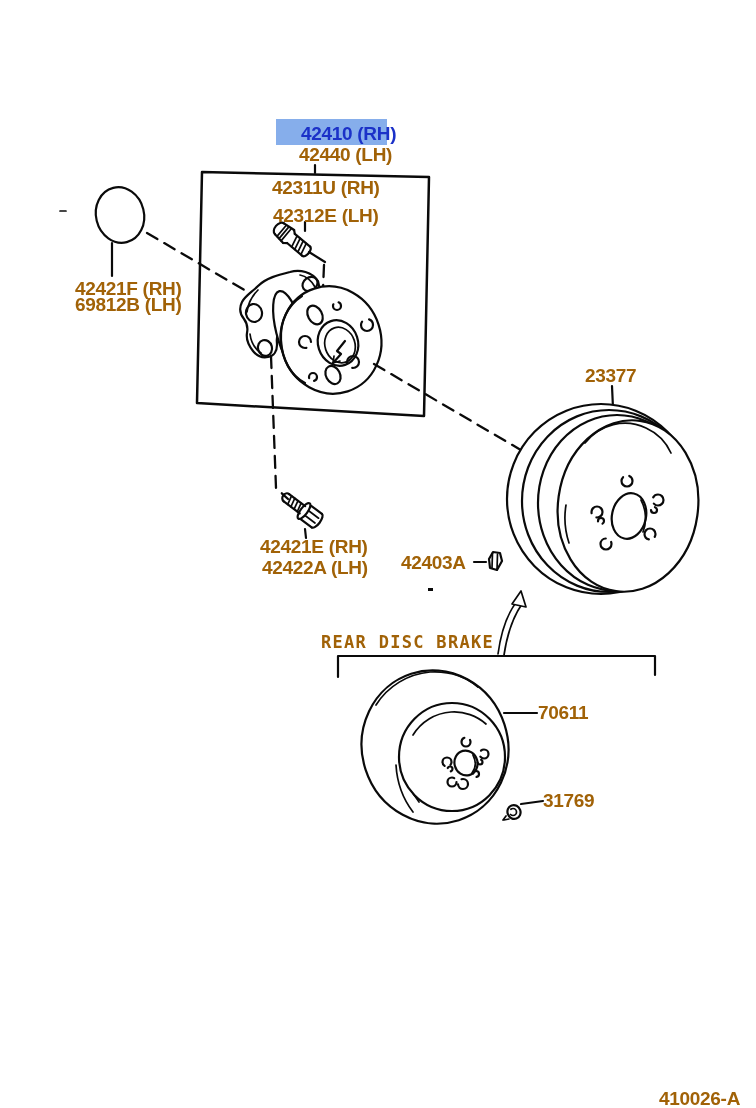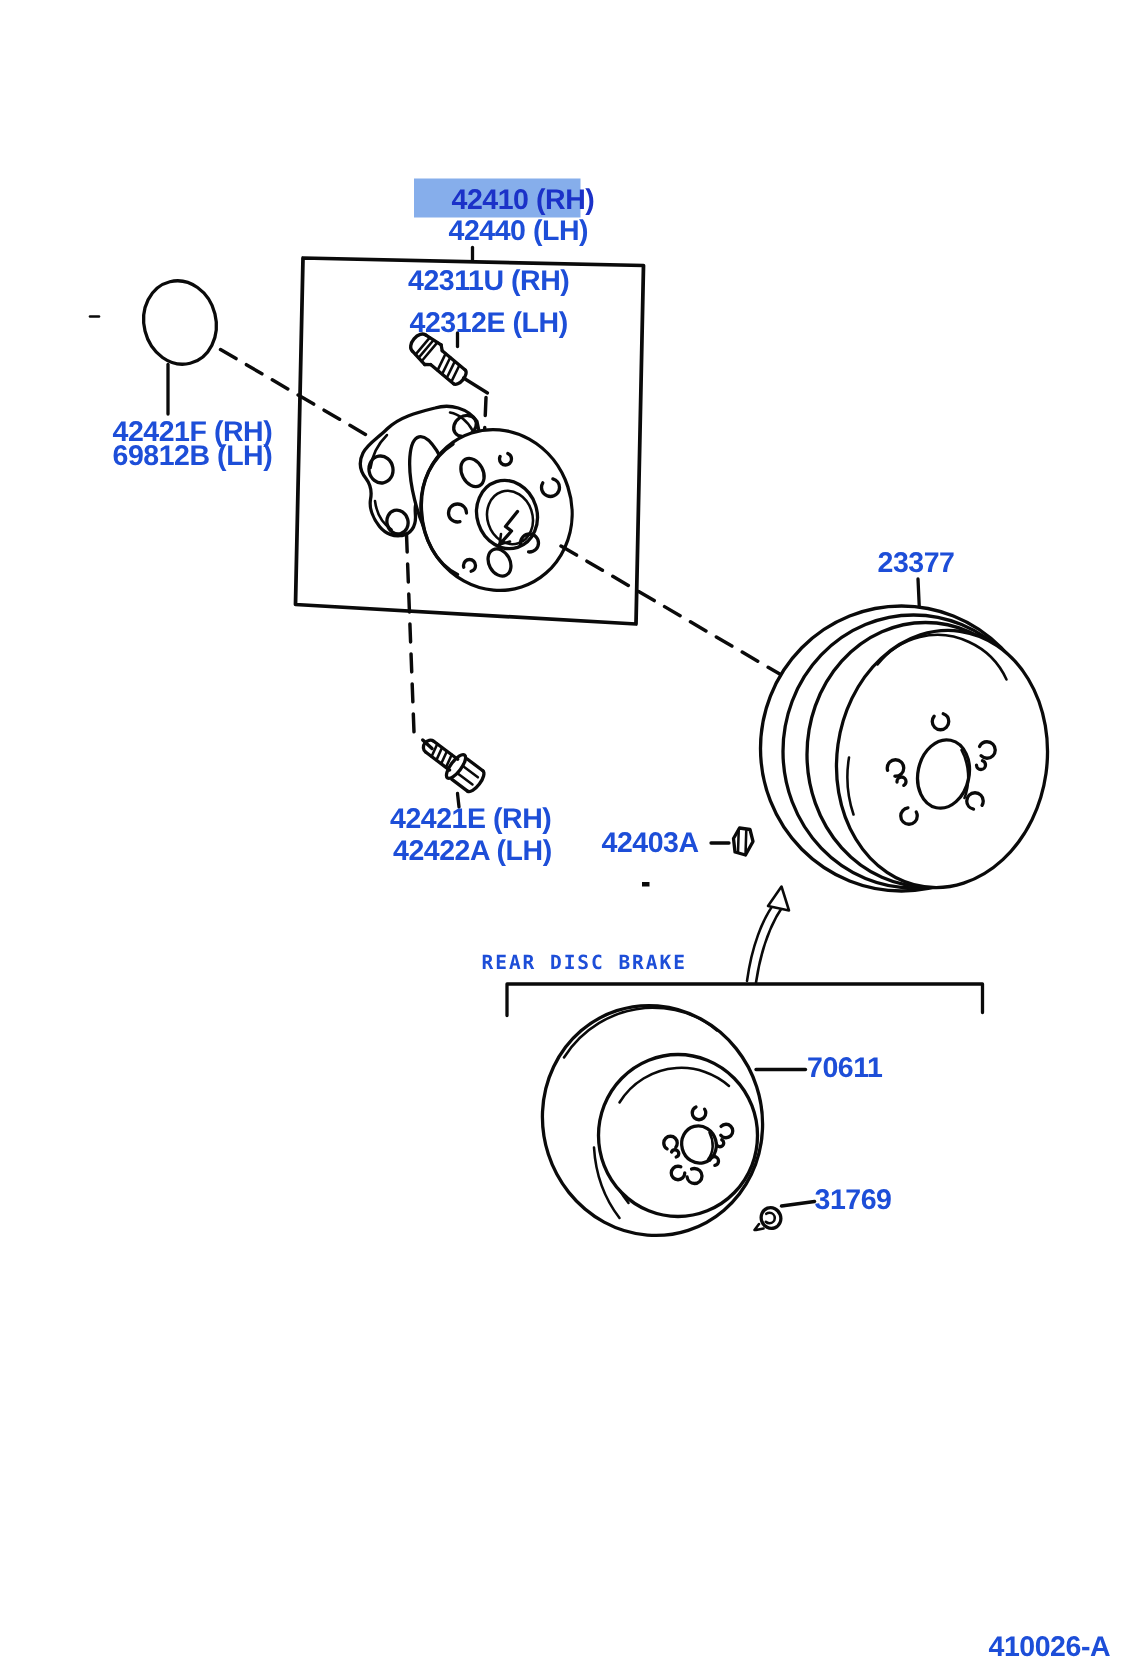--- a/index.html
+++ b/index.html
@@ -12,22 +12,22 @@
   .stage svg .thick{stroke-width:2.5;}
   .stage svg .dash{stroke-dasharray:12 8;stroke-width:2.3;}
   .stage svg .dot{fill:currentColor;stroke:none;}
   .stage svg .c6{stroke-dasharray:30 7.7;}
   .stage svg .c5{stroke-dasharray:27 6.6;}
   .stage svg .c5b{stroke-dasharray:25 6.4;}
   .stage svg .c4{stroke-dasharray:19 6;}
   .stage svg .c3{stroke-dasharray:13 5.8;}
   .stage svg .c25{stroke-dasharray:10 5.7;}
   .lbl{position:absolute;font-weight:bold;font-size:19px;line-height:19px;
-       letter-spacing:-0.3px;color:#1d4ed8;white-space:nowrap;z-index:2;}
-  .mono{font-family:"DejaVu Sans Mono",monospace;font-size:13px;line-height:19px;
+       letter-spacing:-0.3px;color:#a16207;white-space:nowrap;z-index:2;}
+  .mono{font-family:"DejaVu Sans Mono",monospace;font-size:17px;line-height:19px;
         letter-spacing:1.3px;}
   .hl-box{position:absolute;background:var(--highlight-bg,#86aeeb);z-index:1;}
   .hl-text{color:var(--highlight-fg,#1b31c8);}
 </style>
 </head>
 <body>
 
 <div class="stage">
 
   <svg width="756" height="1108" viewBox="0 0 756 1108">

